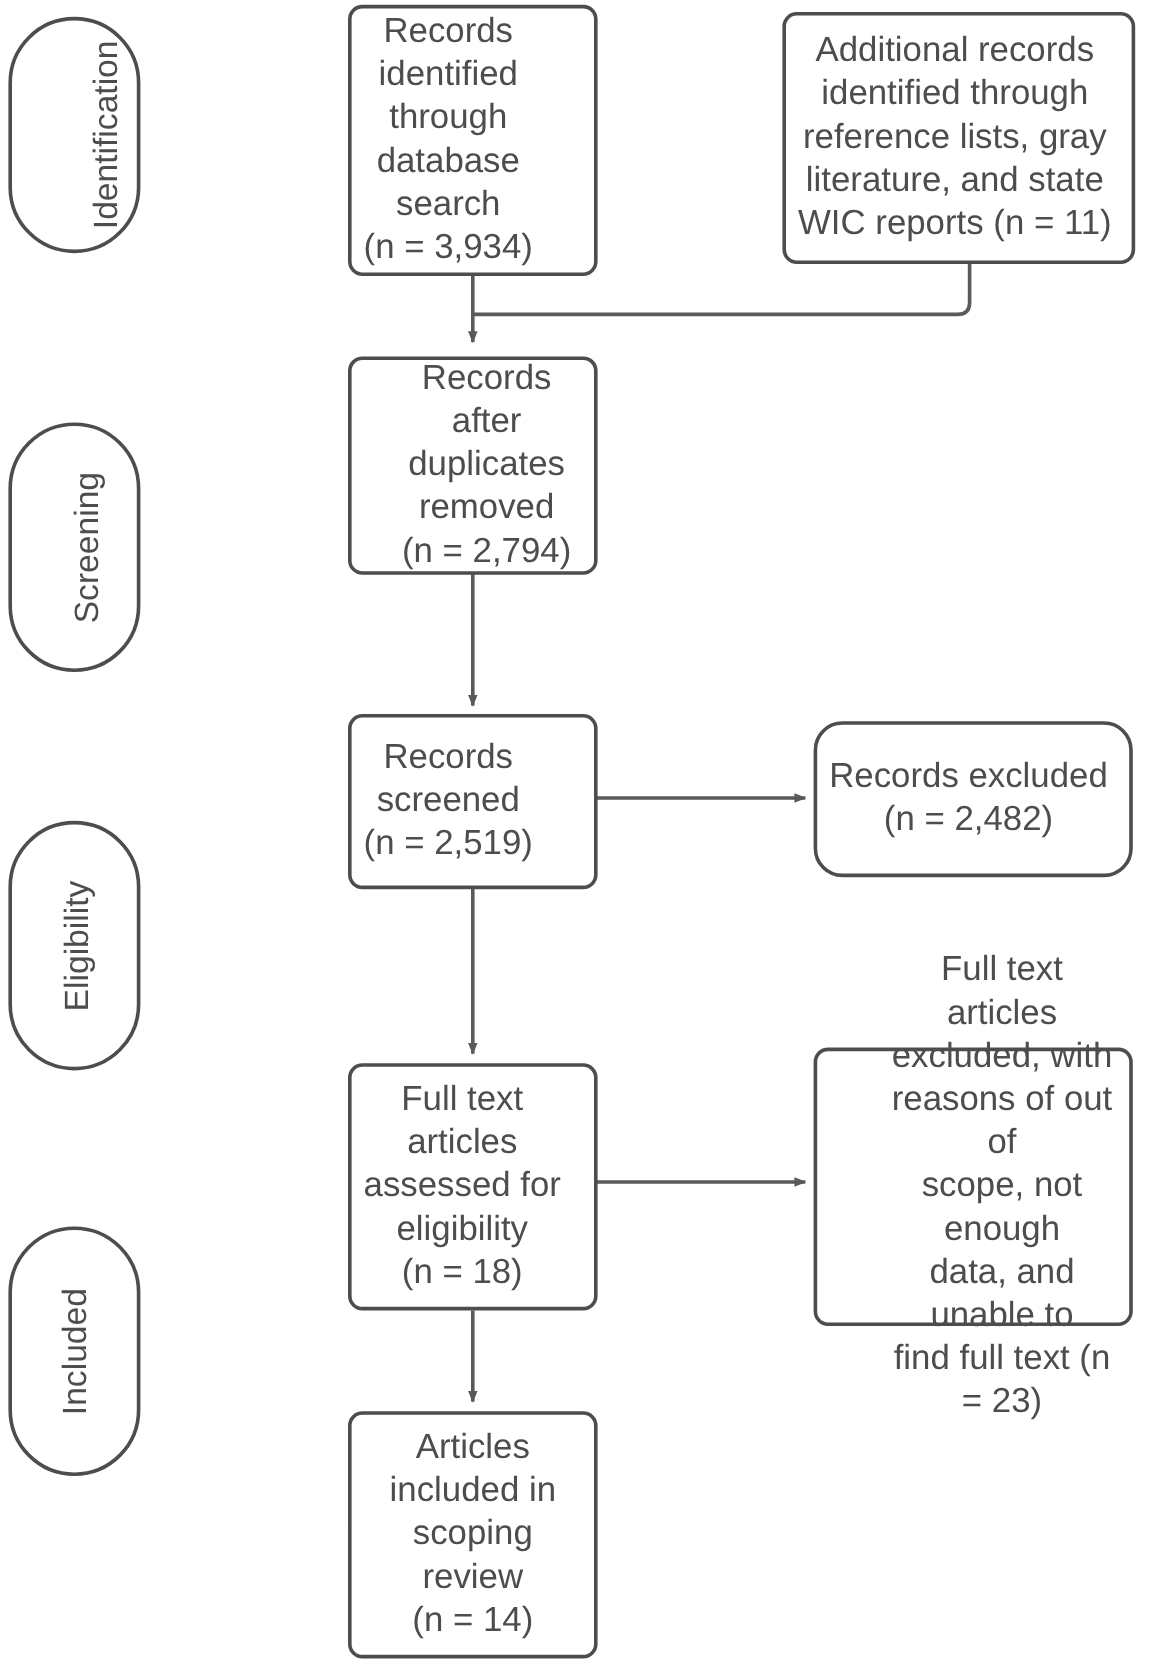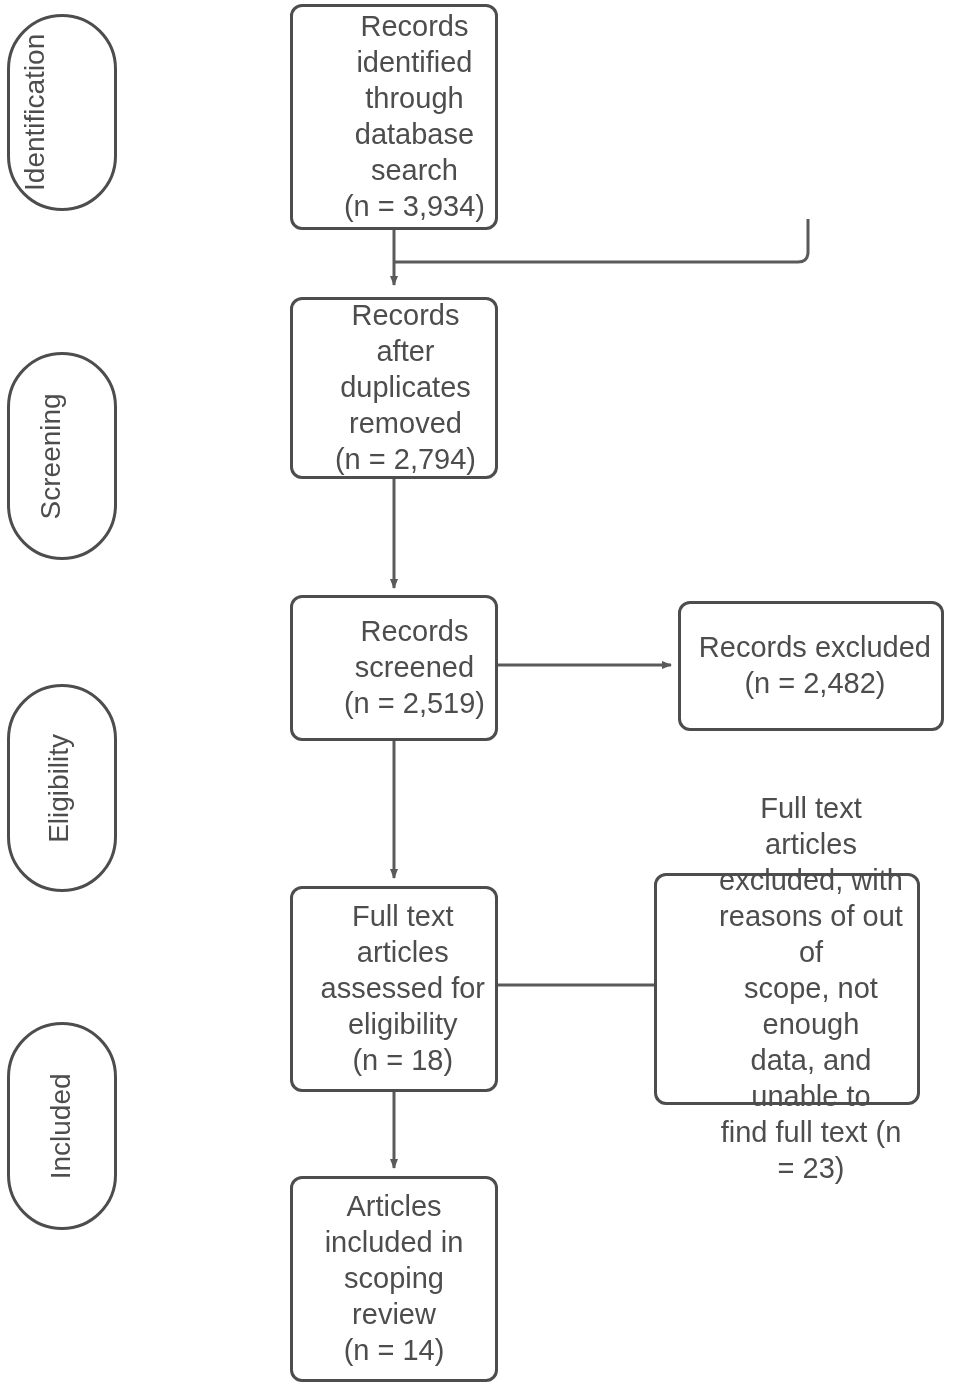--- a/index.html
+++ b/index.html
@@ -24,21 +24,21 @@
     width: 968px;
     height: 1389px;
   }
   .node {
     position: absolute;
     box-sizing: border-box;
     border: 3px solid #4d4d4d;
     background: #ffffff;
     display: flex;
     align-items: center;
-    justify-content: flex-end;
+    justify-content: flex-start;
     text-align: center;
     color: #4d4d4d;
     line-height: 1.24;
   }
   .stage-pill {
     border-radius: 60px;
   }
   .proc-box {
     border-radius: 12px;
   }
@@ -113,48 +113,55 @@
 
   <div class="node proc-box" style="left:290px; top:4px; width:208px; height:226px;">
     <span class="box-text">Records
 identified
 through
 database
 search
 (n = 3,934)</span>
   </div>
 
+  <div class="node proc-box" style="left:652px; top:10px; width:294px; height:210px;">
+    <span class="box-text">Additional records
+identified through
+reference lists, gray
+literature, and state
+WIC reports (n = 11)</span>
+  </div>
 
   <div class="node proc-box" style="left:290px; top:297px; width:208px; height:182px;padding-left:23px;">
     <span class="box-text">Records after
 duplicates
 removed
 (n = 2,794)</span>
   </div>
 
   <div class="node proc-box" style="left:290px; top:595px; width:208px; height:146px;">
     <span class="box-text">Records
 screened
 (n = 2,519)</span>
   </div>
 
-  <div class="node proc-box" style="left:678px; top:601px; width:266px; height:130px;">
+  <div class="node proc-box" style="left:678px; top:601px; width:266px; height:130px;border-radius:24px;">
     <span class="box-text">Records excluded
 (n = 2,482)</span>
   </div>
 
   <div class="node proc-box" style="left:290px; top:886px; width:208px; height:206px;">
     <span class="box-text">Full text
 articles
 assessed for
 eligibility
 (n = 18)</span>
   </div>
 
-  <div class="node proc-box" style="left:654px; top:873px; width:266px; height:232px;padding-left:48px;">
+  <div class="node proc-box" style="left:678px; top:873px; width:266px; height:232px;padding-left:48px;">
     <span class="box-text">Full text articles
 excluded, with
 reasons of out of
 scope, not enough
 data, and unable to
 find full text (n = 23)</span>
   </div>
 
   <div class="node proc-box" style="left:290px; top:1176px; width:208px; height:206px;">
     <span class="box-text">Articles

